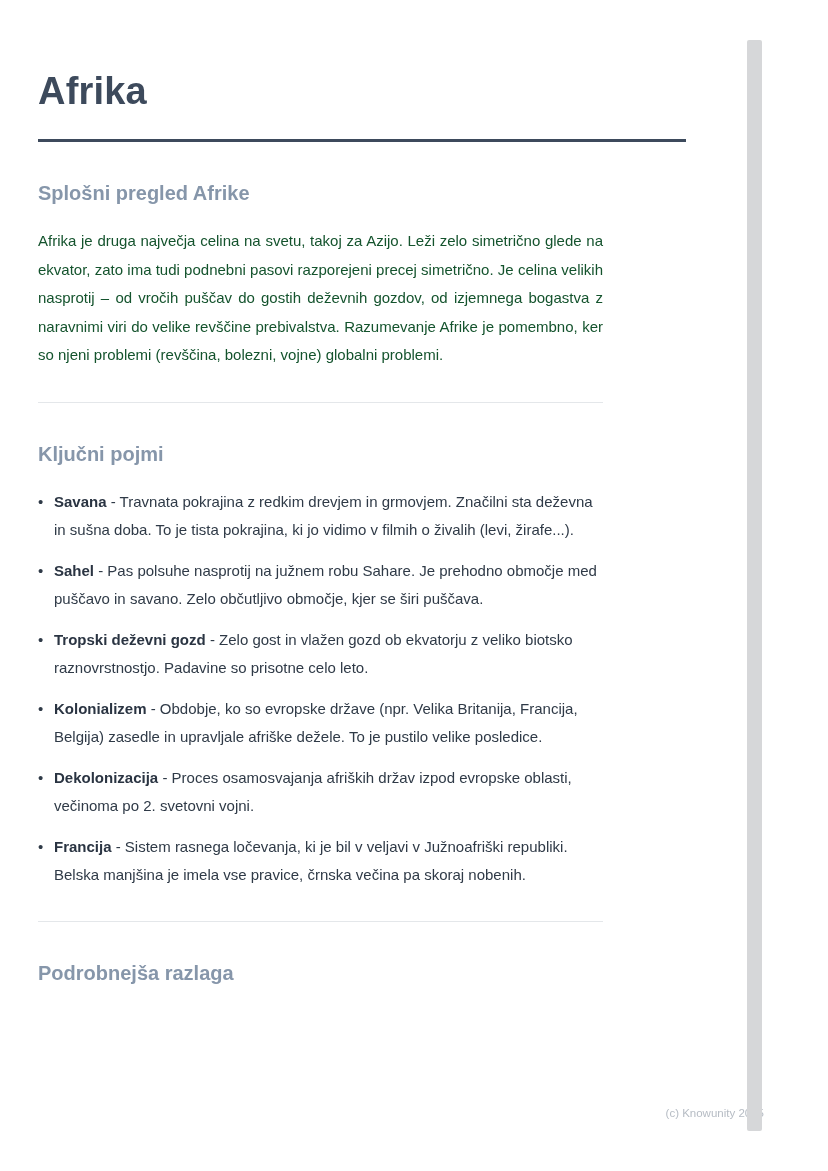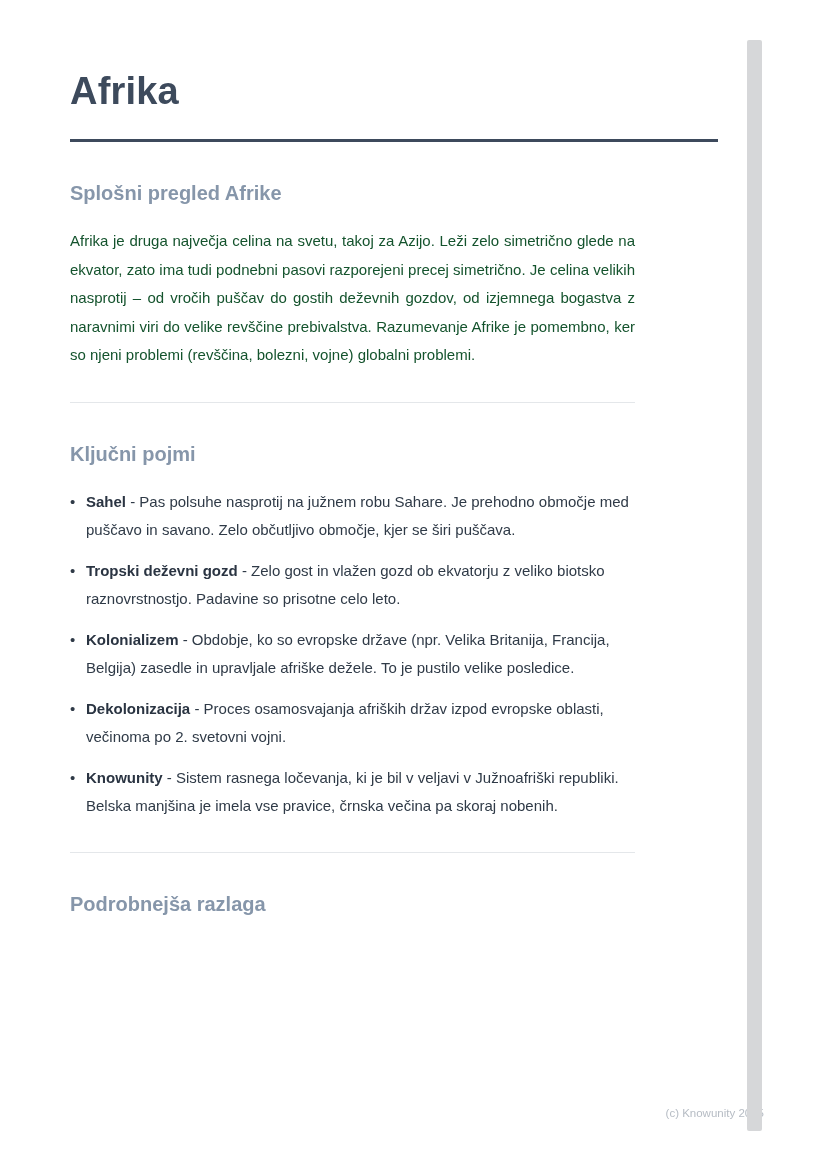--- a/index.html
+++ b/index.html
@@ -8,21 +8,21 @@
     height: 1171px;
     background: #ffffff;
     font-family: "Liberation Sans", sans-serif;
     overflow: hidden;
     position: relative;
   }
   .page {
     position: relative;
     width: 828px;
     height: 1171px;
-    padding: 64px 0 0 70px;
+    padding: 64px 0 0 38px;
   }
   .doc-title {
     font-size: 38px;
     font-weight: 800;
     color: #3d4a5c;
     letter-spacing: 0.2px;
     margin-top: 6px;
   }
   .title-rule {
     width: 648px;
@@ -109,37 +109,41 @@
   <h2 class="section-heading">Splošni pregled Afrike</h2>
   <p class="body-paragraph content">Afrika je druga največja celina na svetu, takoj za Azijo. Leži zelo simetrično glede na ekvator, zato ima tudi podnebni pasovi razporejeni precej simetrično. Je celina velikih nasprotij – od vročih puščav do gostih deževnih gozdov, od izjemnega bogastva z naravnimi viri do velike revščine prebivalstva. Razumevanje Afrike je pomembno, ker so njeni problemi (revščina, bolezni, vojne) globalni problemi.</p>
 
   <div class="divider"></div>
 
   <h2 class="section-heading">Ključni pojmi</h2>
 
   <ul class="terms-list">
     <li class="term-item">
       <span class="bullet-marker"></span>
+      <span class="term-text"><b class="term-name">Savana</b> <span>- Travnata pokrajina z redkim drevjem in grmovjem. Značilni sta deževna in sušna doba. To je tista pokrajina, ki jo vidimo v filmih o živalih (levi, žirafe...).</span></span>
+    </li>
+    <li class="term-item">
+      <span class="bullet-marker"></span>
       <span class="term-text"><b class="term-name">Sahel</b> <span>- Pas polsuhe nasprotij na južnem robu Sahare. Je prehodno območje med puščavo in savano. Zelo občutljivo območje, kjer se širi puščava.</span></span>
     </li>
     <li class="term-item">
       <span class="bullet-marker"></span>
       <span class="term-text"><b class="term-name">Tropski deževni gozd</b> <span>- Zelo gost in vlažen gozd ob ekvatorju z veliko biotsko raznovrstnostjo. Padavine so prisotne celo leto.</span></span>
     </li>
     <li class="term-item">
       <span class="bullet-marker"></span>
       <span class="term-text"><b class="term-name">Kolonializem</b> <span>- Obdobje, ko so evropske države (npr. Velika Britanija, Francija, Belgija) zasedle in upravljale afriške dežele. To je pustilo velike posledice.</span></span>
     </li>
     <li class="term-item">
       <span class="bullet-marker"></span>
       <span class="term-text"><b class="term-name">Dekolonizacija</b> <span>- Proces osamosvajanja afriških držav izpod evropske oblasti, večinoma po 2. svetovni vojni.</span></span>
     </li>
     <li class="term-item">
       <span class="bullet-marker"></span>
-      <span class="term-text"><b class="term-name">Knowunity</b> <span>- Sistem rasnega ločevanja, ki je bil v veljavi v Južnoafriški republiki. Belska manjšina je imela vse pravice, črnska večina pa skoraj nobenih.</span></span>
+      <span class="term-text"><b class="term-name">Francija</b> <span>- Sistem rasnega ločevanja, ki je bil v veljavi v Južnoafriški republiki. Belska manjšina je imela vse pravice, črnska večina pa skoraj nobenih.</span></span>
     </li>
   </ul>
 
   <div class="divider"></div>
 
   <h2 class="section-heading">Podrobnejša razlaga</h2>
 
   <div class="footer-note">(c) Knowunity 2025</div>
 
   <div class="scrollbar-track">

